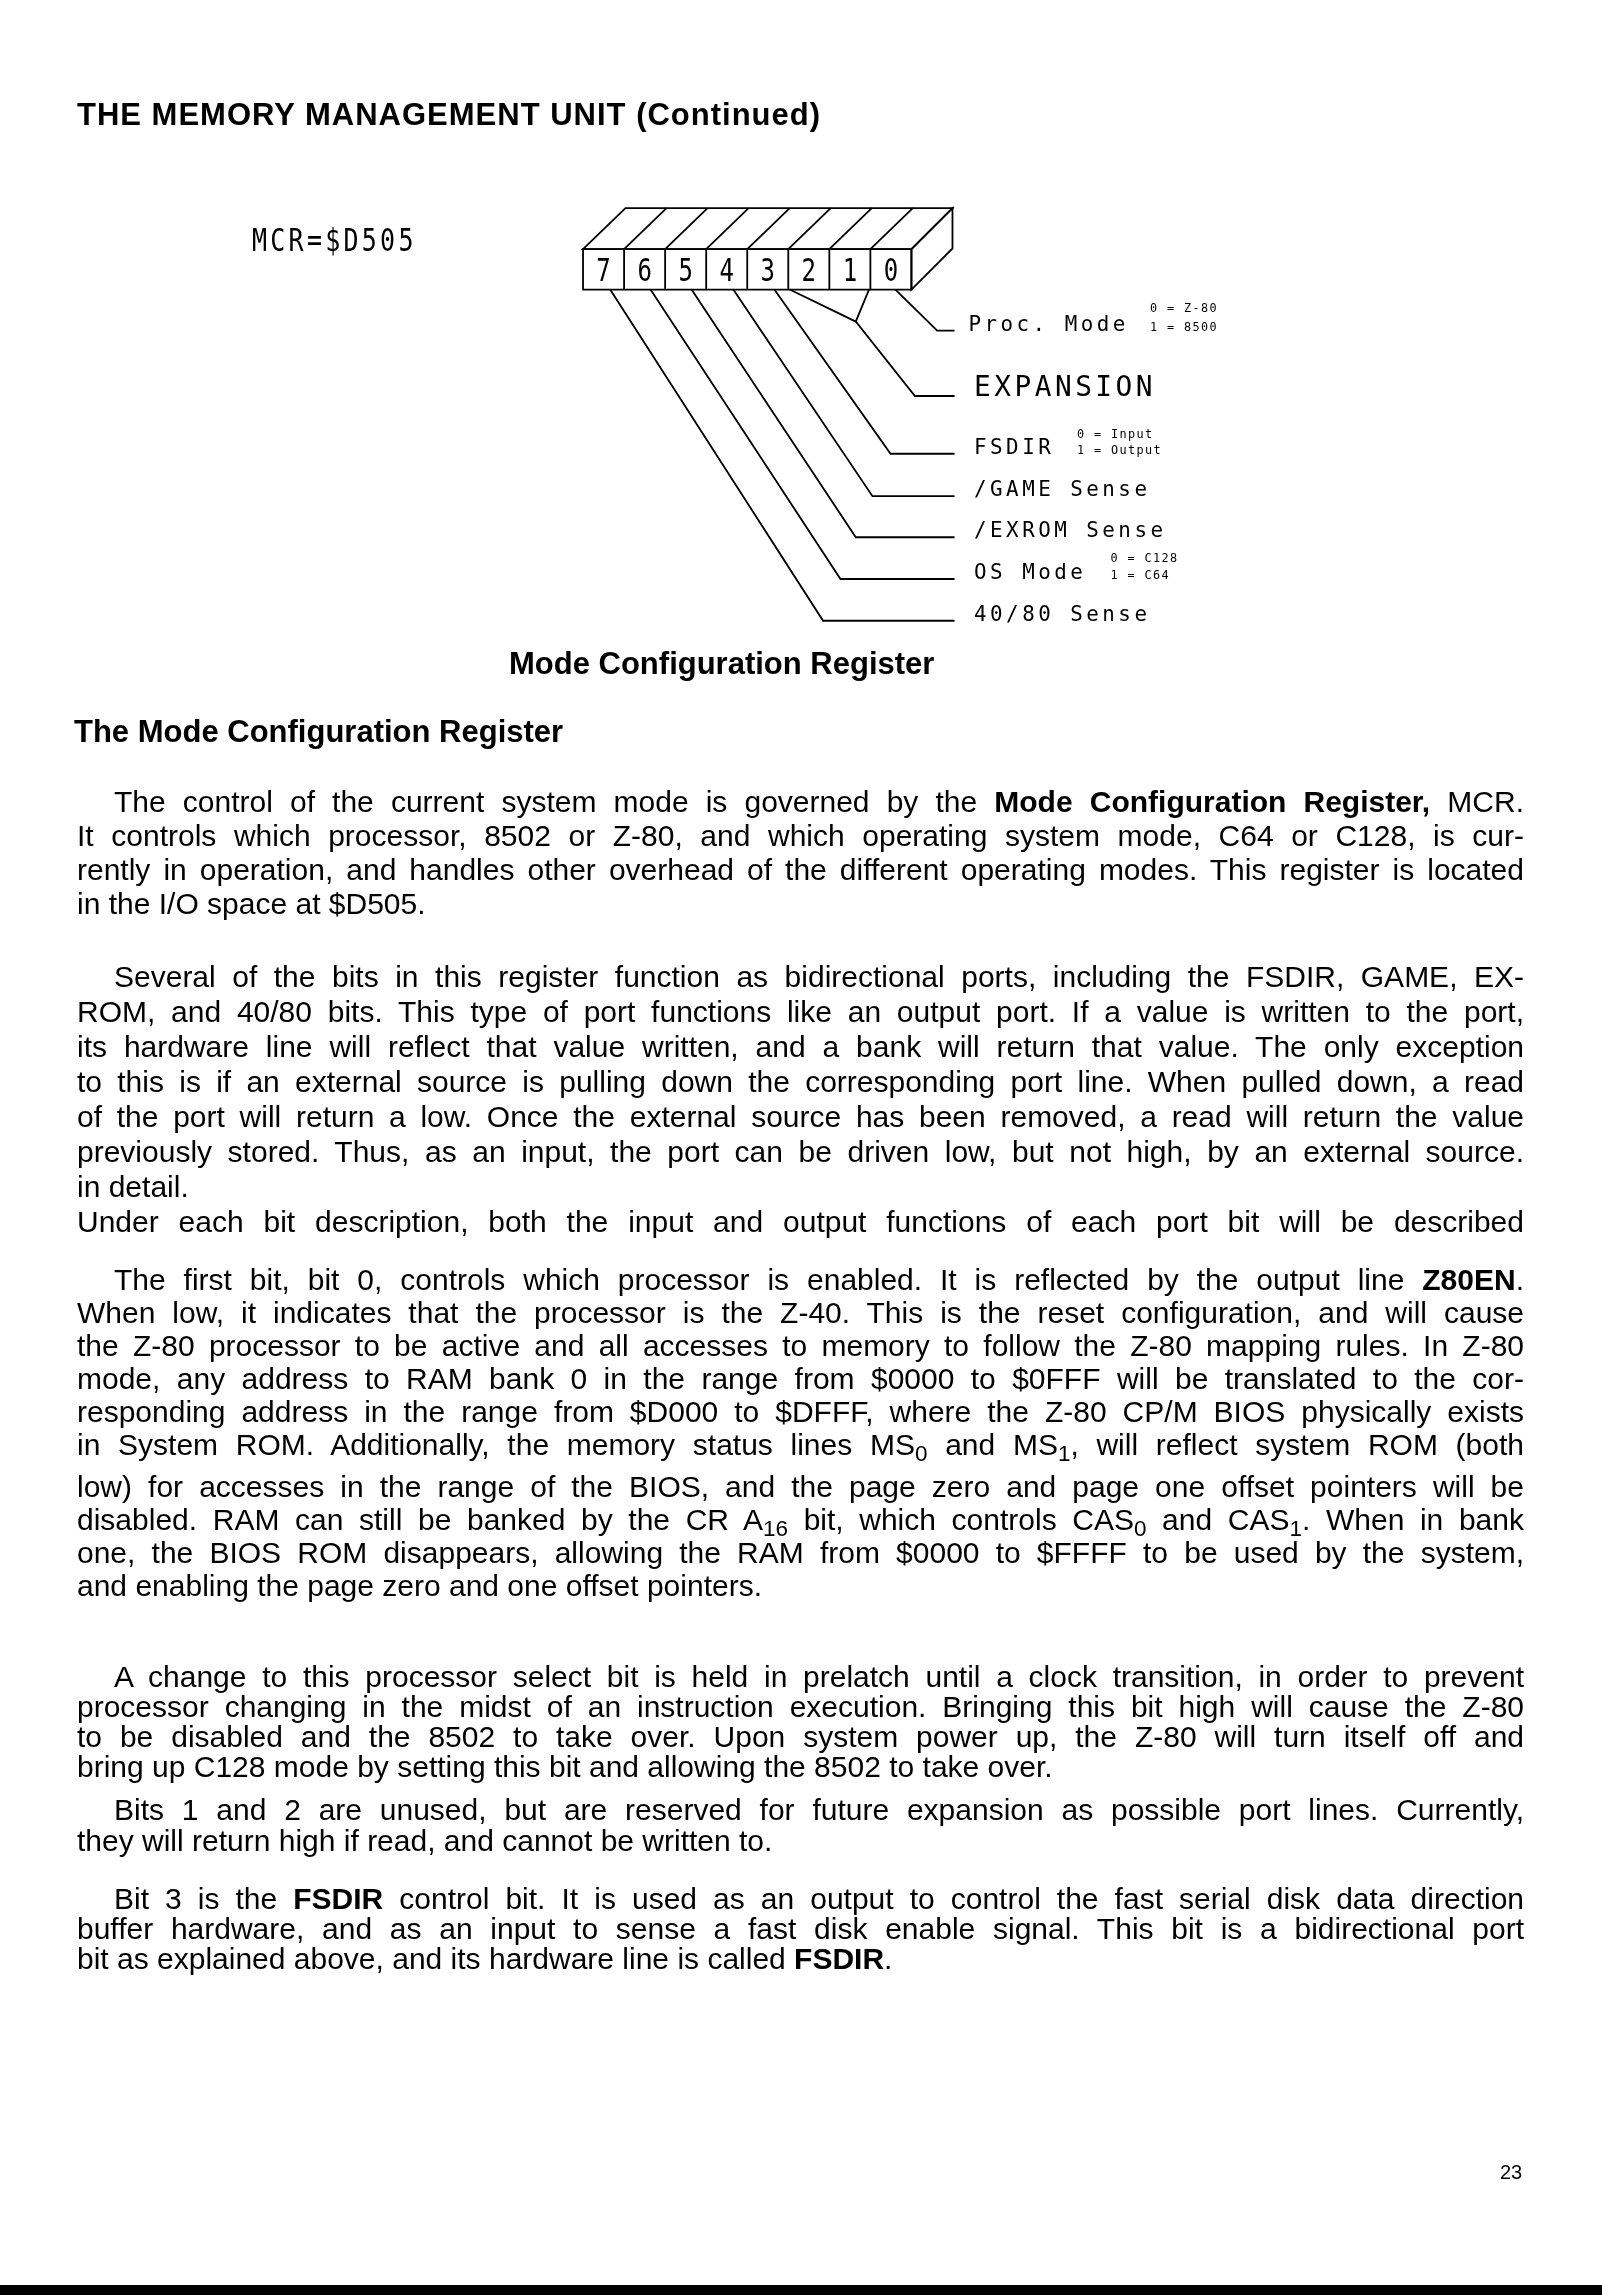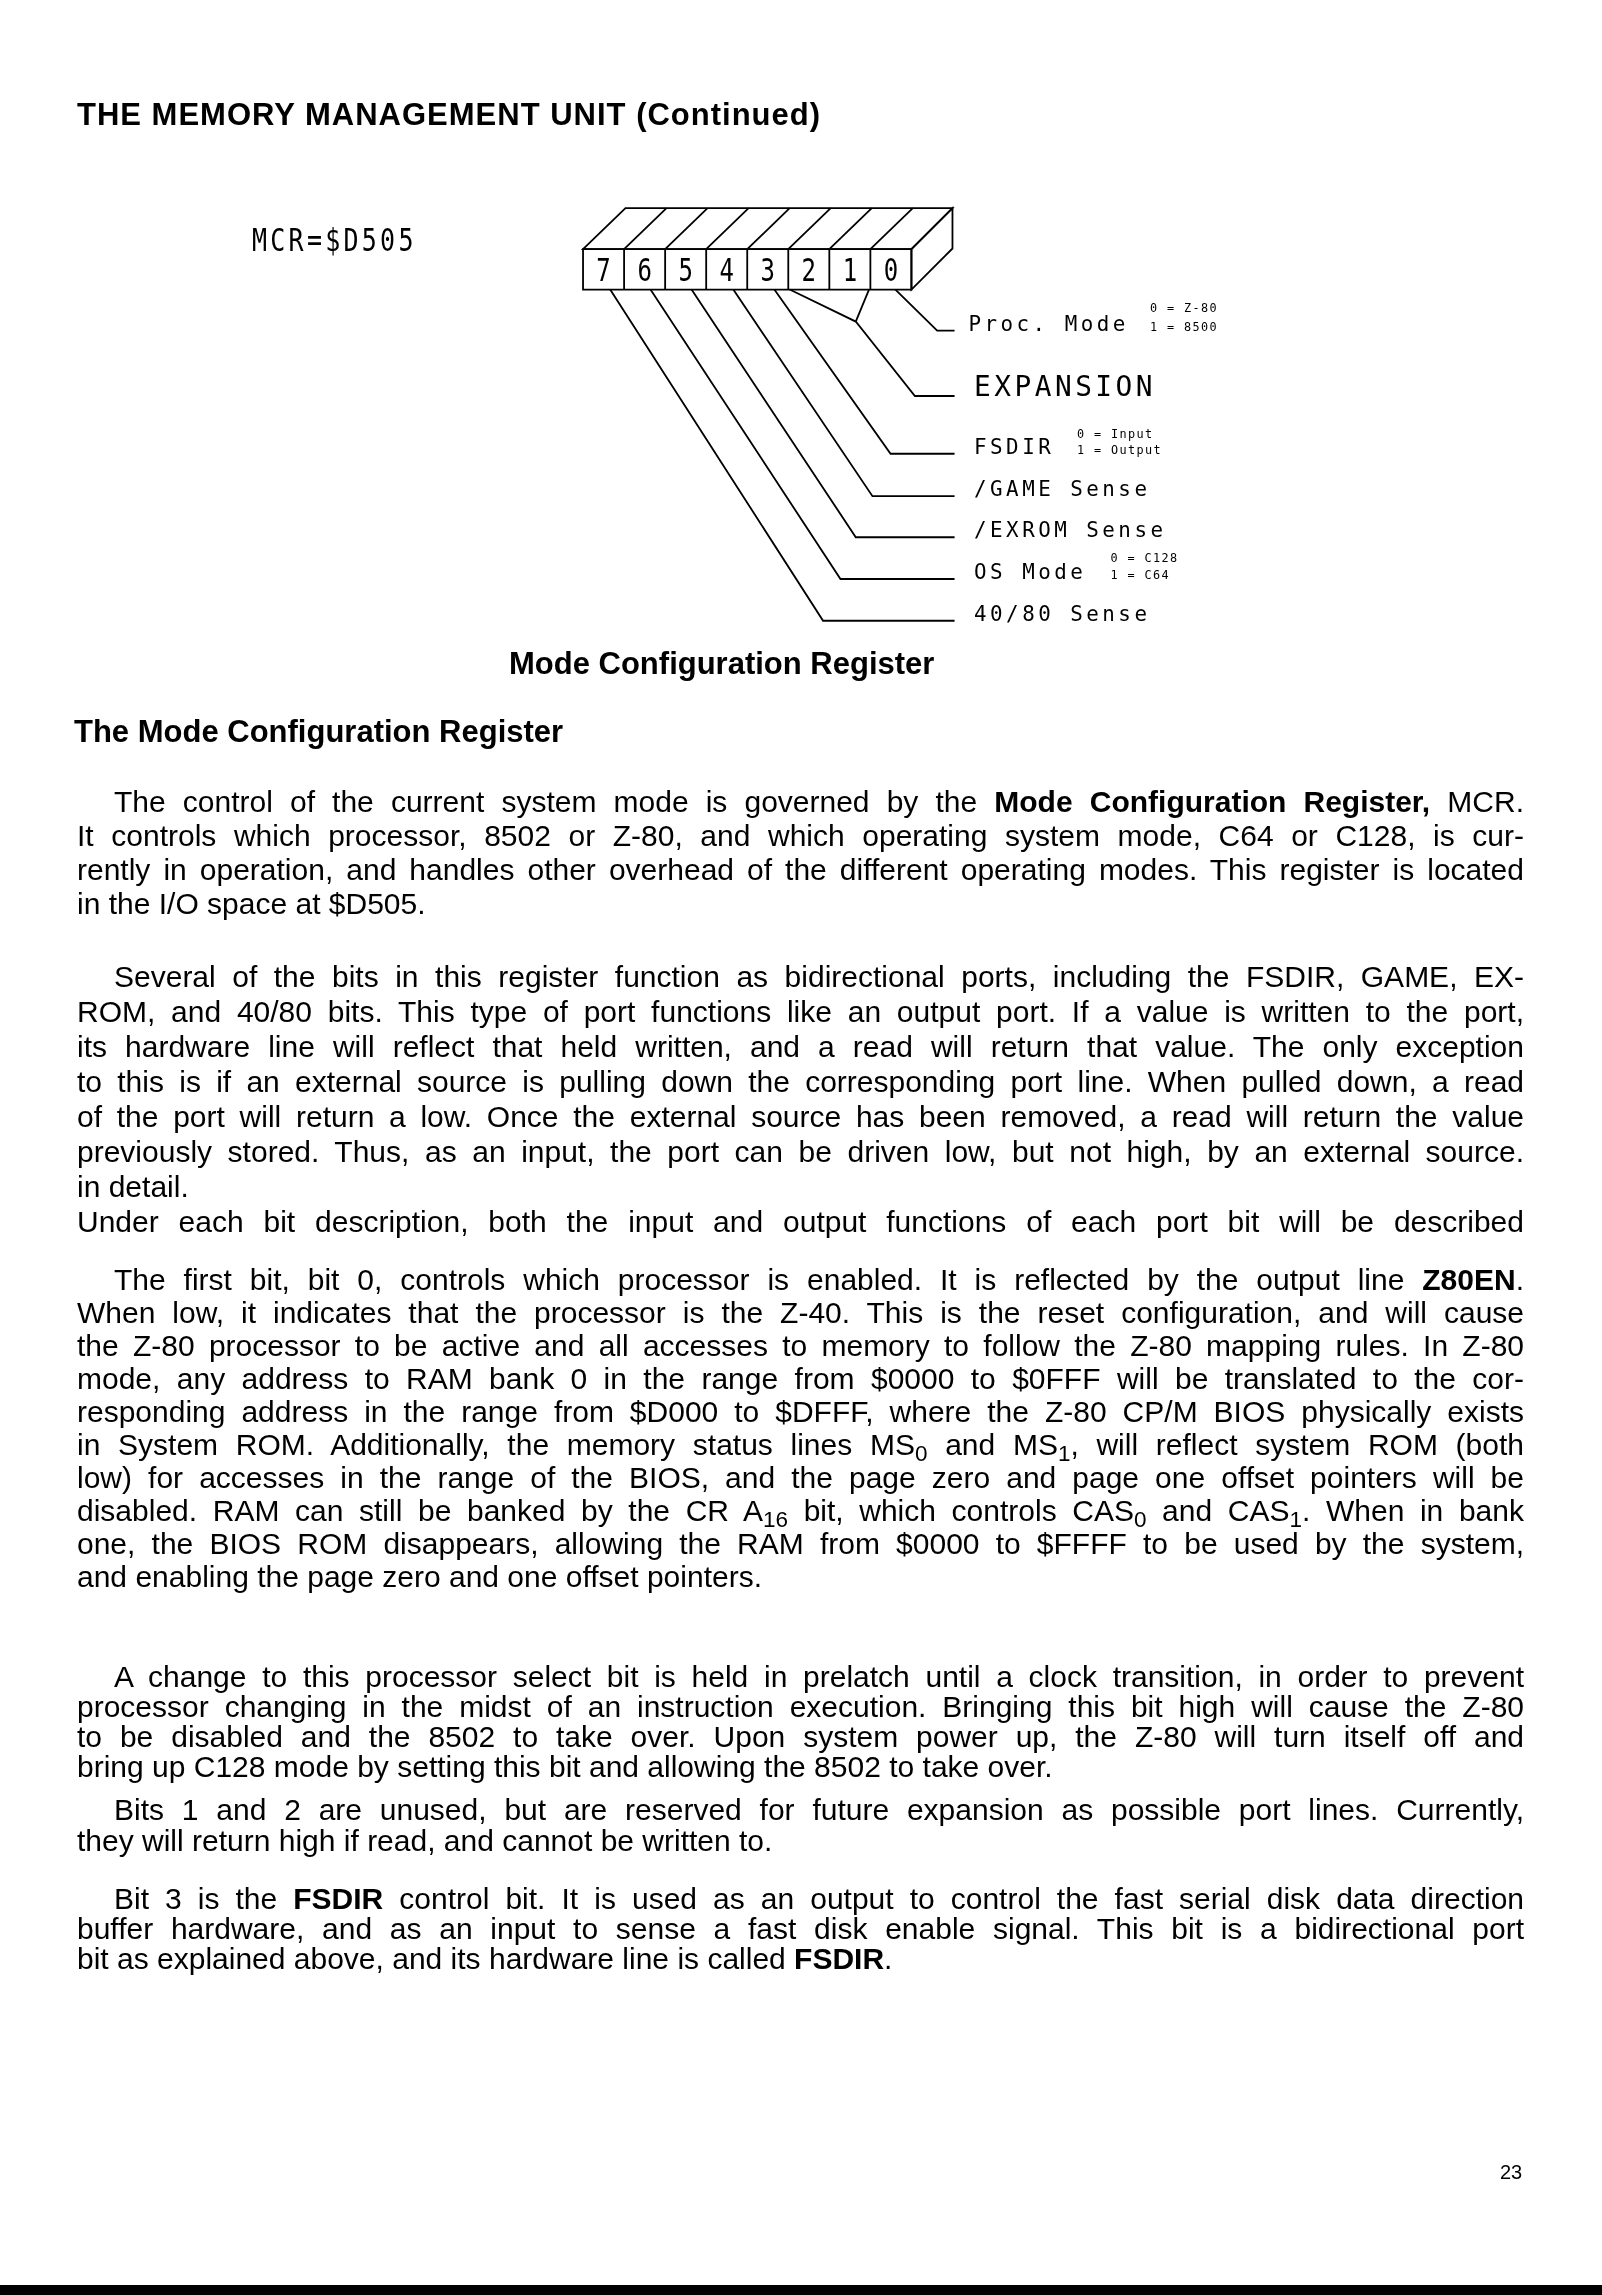--- a/index.html
+++ b/index.html
@@ -119,35 +119,35 @@
 <div id="paragraphs">
     <div class="body-text" style="top: 785px; line-height: 34px;">
       <span class="line indent" style="height: 34px;">The control of the current system mode is governed by the <b>Mode Configuration Register,</b> MCR.</span>
       <span class="line" style="height: 34px;">It controls which processor, 8502 or Z-80, and which operating system mode, C64 or C128, is cur-</span>
       <span class="line" style="height: 34px;">rently in operation, and handles other overhead of the different operating modes. This register is located</span>
       <span class="line last" style="height: 34px;">in the I/O space at $D505.</span>
     </div>
     <div class="body-text" style="top: 959px; line-height: 35px;">
       <span class="line indent" style="height: 35px;">Several of the bits in this register function as bidirectional ports, including the FSDIR, GAME, EX-</span>
       <span class="line" style="height: 35px;">ROM, and 40/80 bits. This type of port functions like an output port. If a value is written to the port,</span>
-      <span class="line" style="height: 35px;">its hardware line will reflect that held written, and a read will return that value. The only exception</span>
+      <span class="line" style="height: 35px;">its hardware line will reflect that value written, and a bank will return that value. The only exception</span>
       <span class="line" style="height: 35px;">to this is if an external source is pulling down the corresponding port line. When pulled down, a read</span>
       <span class="line" style="height: 35px;">of the port will return a low. Once the external source has been removed, a read will return the value</span>
       <span class="line" style="height: 35px;">previously stored. Thus, as an input, the port can be driven low, but not high, by an external source.</span>
       <span class="line last" style="height: 35px;">in detail.</span>
       <span class="line" style="height: 35px;">Under each bit description, both the input and output functions of each port bit will be described</span>
     </div>
     <div class="body-text" style="top: 1263px; line-height: 33px;">
       <span class="line indent" style="height: 33px;">The first bit, bit 0, controls which processor is enabled. It is reflected by the output line <b>Z80EN</b>.</span>
       <span class="line" style="height: 33px;">When low, it indicates that the processor is the Z-40. This is the reset configuration, and will cause</span>
       <span class="line" style="height: 33px;">the Z-80 processor to be active and all accesses to memory to follow the Z-80 mapping rules. In Z-80</span>
       <span class="line" style="height: 33px;">mode, any address to RAM bank 0 in the range from $0000 to $0FFF will be translated to the cor-</span>
       <span class="line" style="height: 33px;">responding address in the range from $D000 to $DFFF, where the Z-80 CP/M BIOS physically exists</span>
       <span class="line" style="height: 33px;">in System ROM. Additionally, the memory status lines MS<sub>0</sub> and MS<sub>1</sub>, will reflect system ROM (both</span>
-      <span class="line" style="height: 33px;">low) for accesses in the range of the BIOS, and the page zero and page one offset pointers will be</span>
+      <span class="line" style="height: 33px; margin-top: 9px;">low) for accesses in the range of the BIOS, and the page zero and page one offset pointers will be</span>
       <span class="line" style="height: 33px;">disabled. RAM can still be banked by the CR A<sub>16</sub> bit, which controls CAS<sub>0</sub> and CAS<sub>1</sub>. When in bank</span>
       <span class="line" style="height: 33px;">one, the BIOS ROM disappears, allowing the RAM from $0000 to $FFFF to be used by the system,</span>
       <span class="line last" style="height: 33px;">and enabling the page zero and one offset pointers.</span>
     </div>
     <div class="body-text" style="top: 1662px; line-height: 30px;">
       <span class="line indent" style="height: 30px;">A change to this processor select bit is held in prelatch until a clock transition, in order to prevent</span>
       <span class="line" style="height: 30px;">processor changing in the midst of an instruction execution. Bringing this bit high will cause the Z-80</span>
       <span class="line" style="height: 30px;">to be disabled and the 8502 to take over. Upon system power up, the Z-80 will turn itself off and</span>
       <span class="line last" style="height: 30px;">bring up C128 mode by setting this bit and allowing the 8502 to take over.</span>
     </div>

